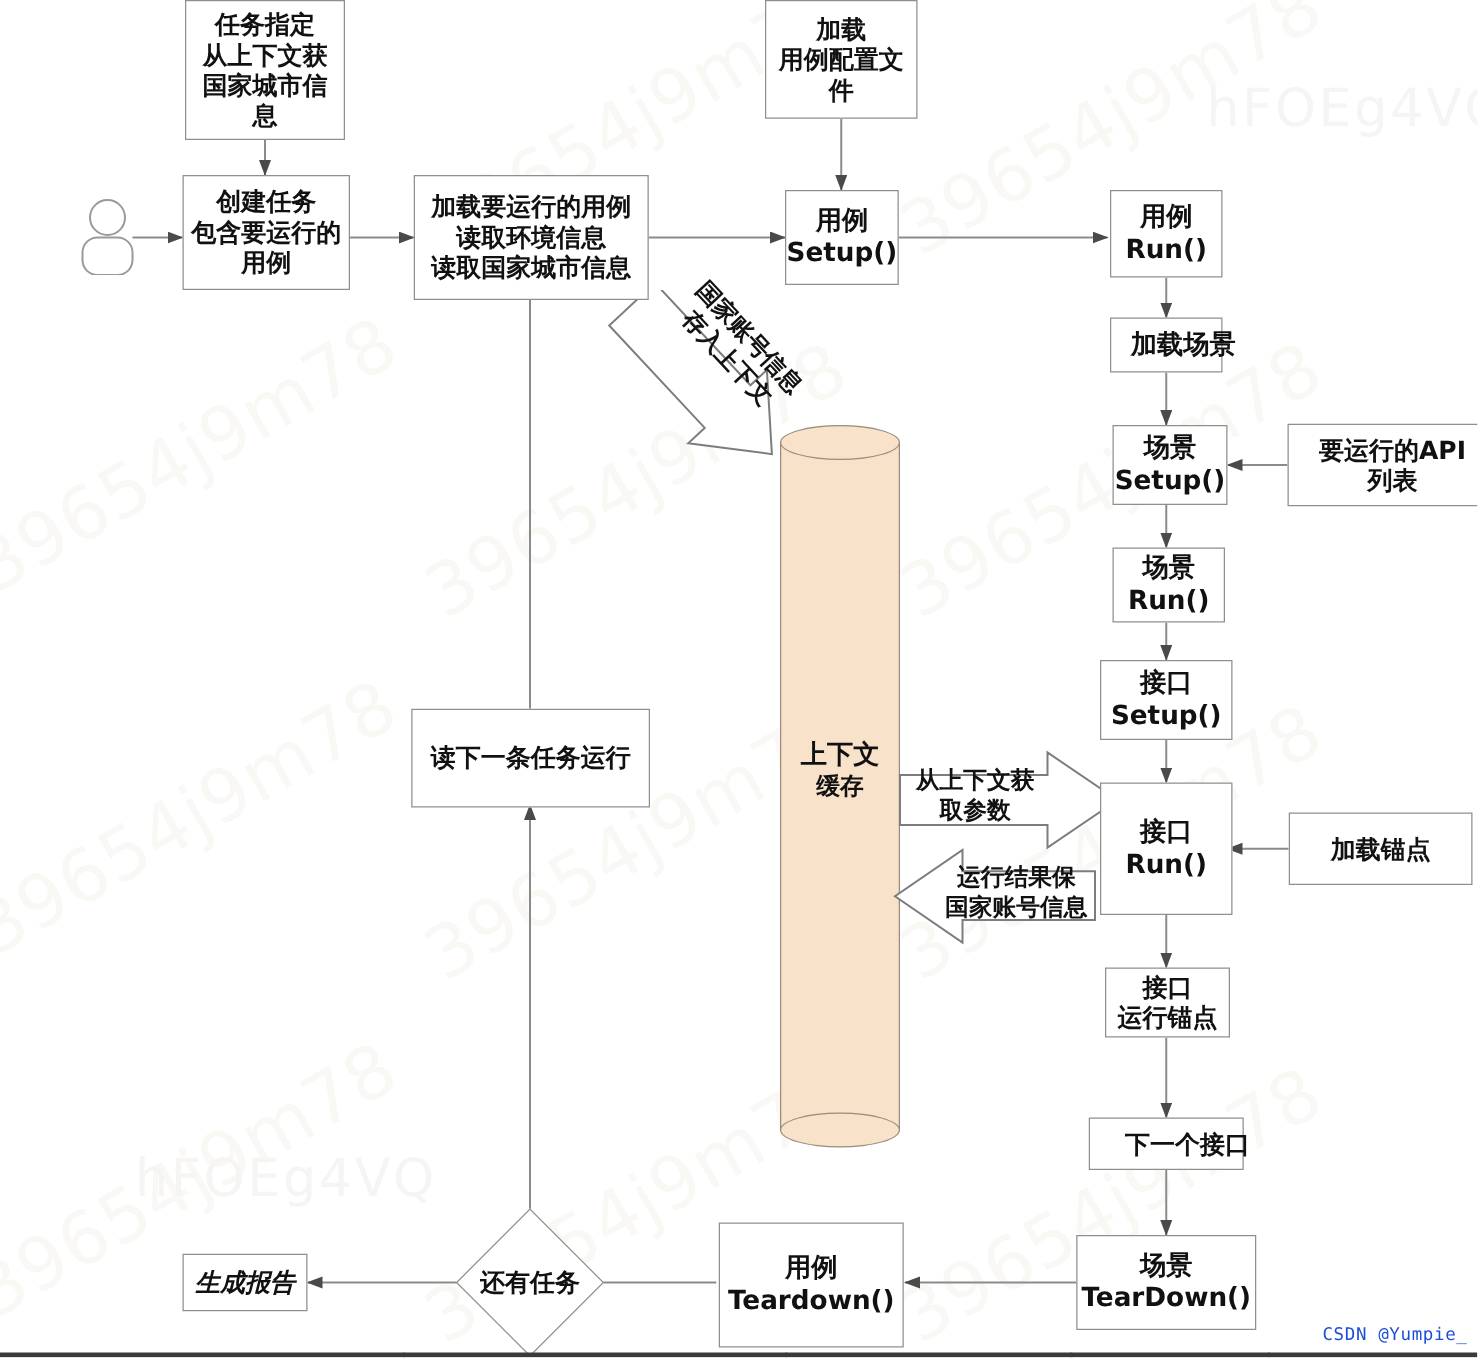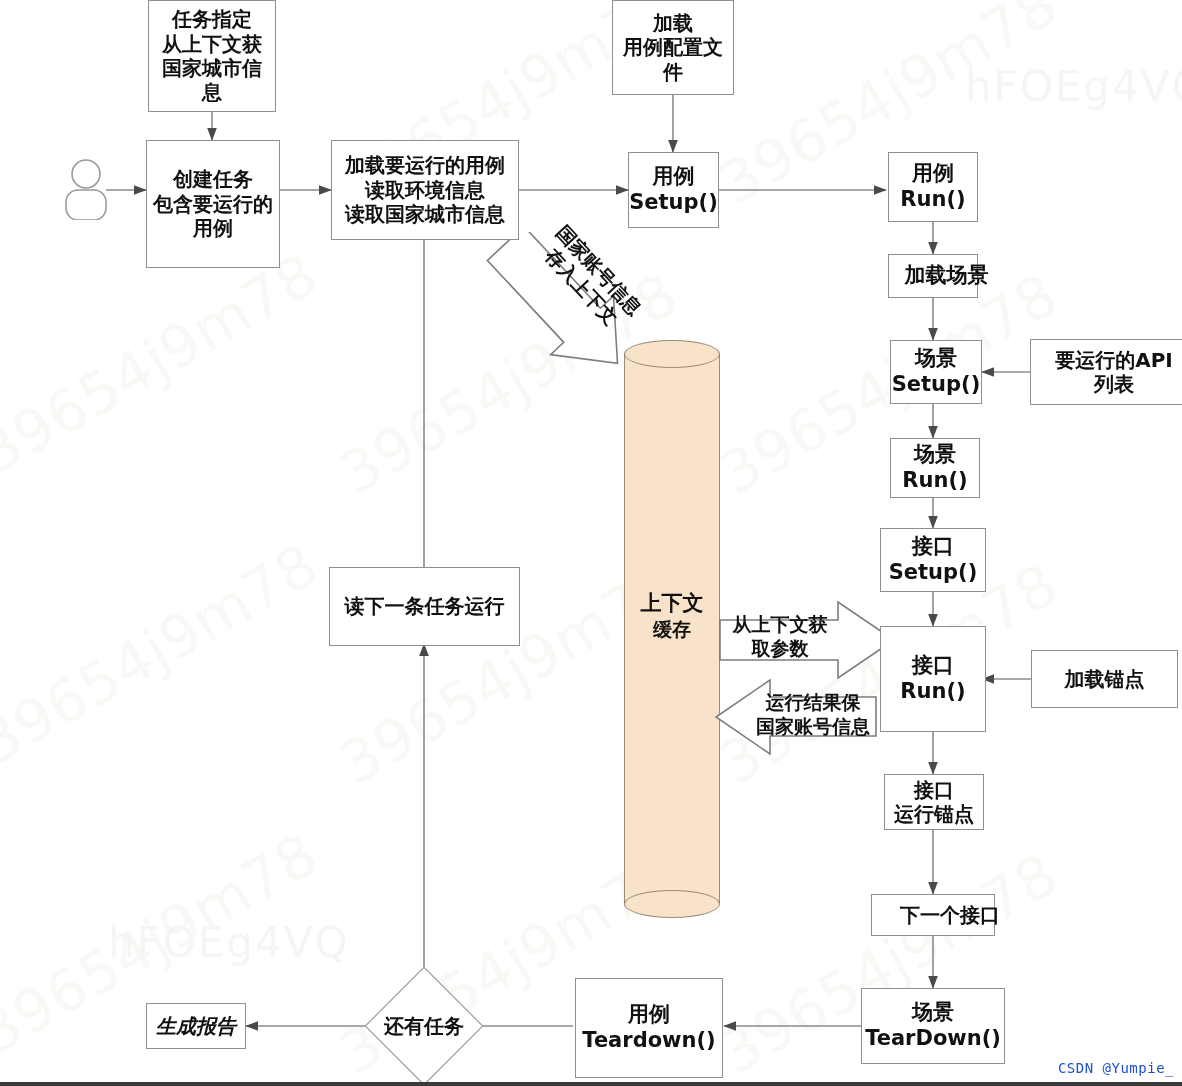--- a/index.html
+++ b/index.html
@@ -267,21 +267,21 @@
     <span style="display:block;">国家账号信息</span>
   </div>
 
   <div class="node f20" style="left:148px;top:0px;width:128px;height:112px;">
     <span class="ln">任务指定</span>
     <span class="ln">从上下文获</span>
     <span class="ln">国家城市信</span>
     <span class="ln">息</span>
   </div>
 
-  <div class="node f20" style="left:146px;top:140px;width:134px;height:128px;">
+  <div class="node f20" style="left:146px;top:140px;width:134px;height:92px;">
     <span class="ln">创建任务</span>
     <span class="ln">包含要运行的</span>
     <span class="ln">用例</span>
   </div>
 
   <div class="node f20" style="left:612px;top:0px;width:122px;height:95px;">
     <span class="ln">加载</span>
     <span class="ln">用例配置文</span>
     <span class="ln">件</span>
   </div>

